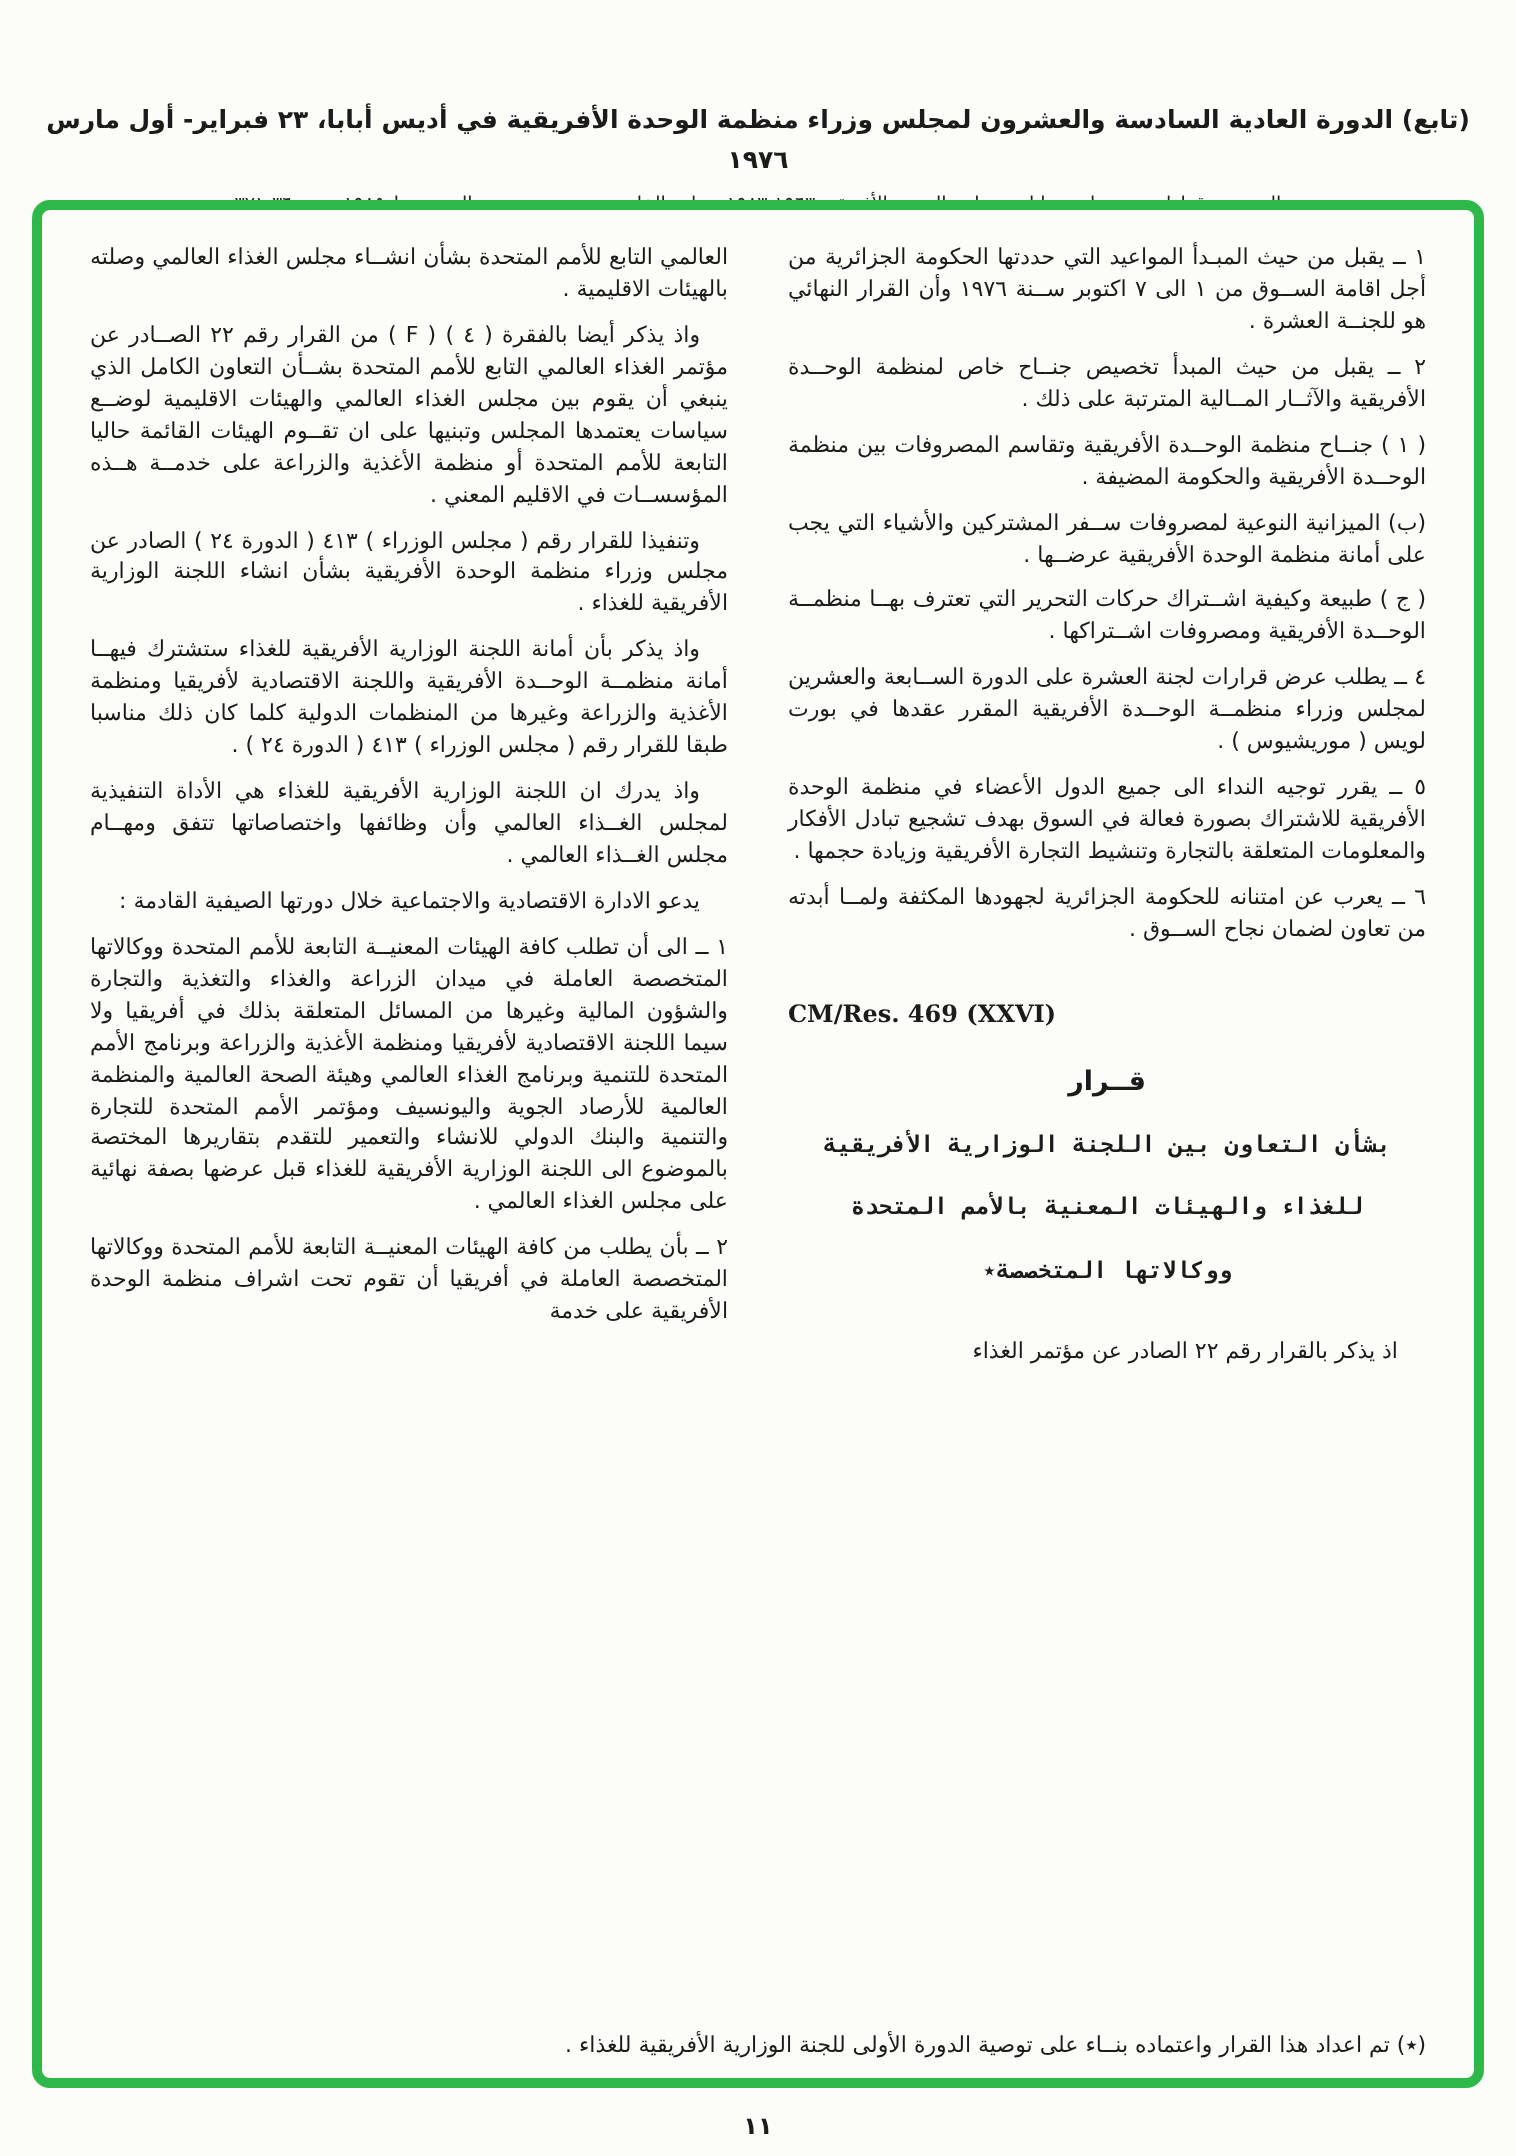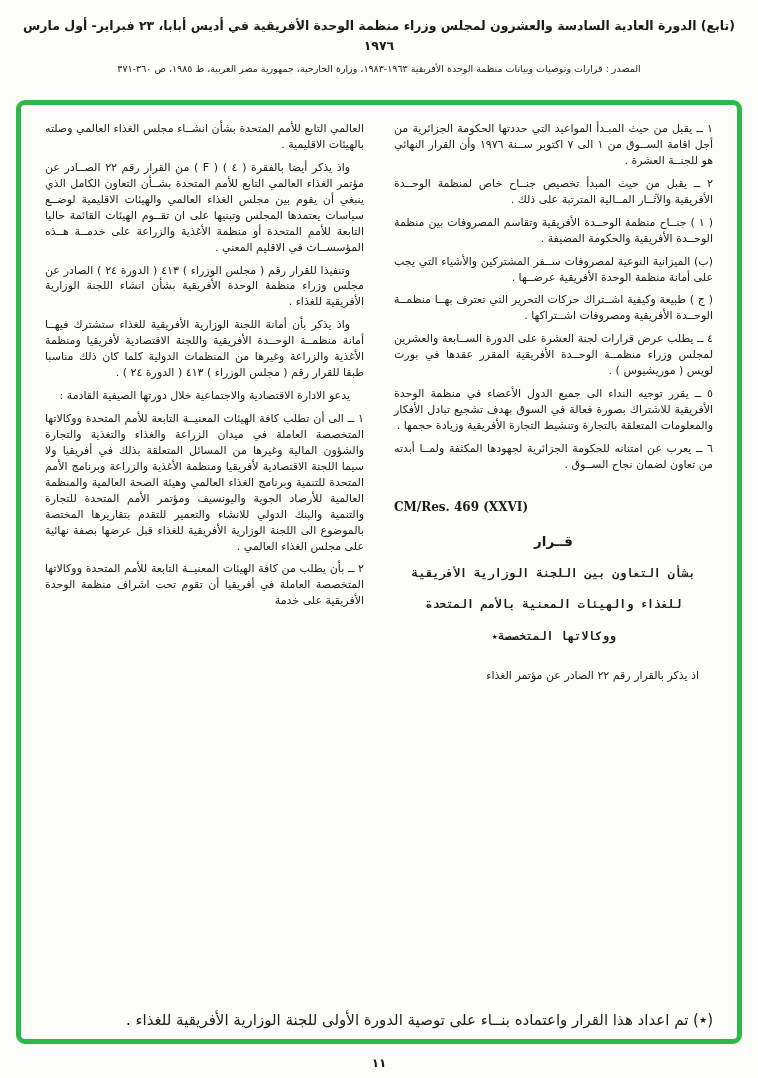--- a/index.html
+++ b/index.html
@@ -9,20 +9,21 @@
     background:#fcfcf9;
     font-family:"DejaVu Sans", sans-serif;
     color:#1b1b1b;
     overflow:hidden;
     box-sizing:border-box;
   }
   
   .header{
     padding:16px 20px 0 20px;
     text-align:center;
+    margin-top:34px;
   }
   .header-line1{
     font-size:12.5px;
     font-weight:bold;
     line-height:1.6;
   }
   .header-line2{
     font-size:9.5px;
     margin-top:6px;
     line-height:1.5;
@@ -83,21 +84,21 @@
     font-size:11.5px;
     line-height:1.7;
     margin:12px;
     font-family:Liberation Mono, monospace;
   }
   .res-body-gap{height:10px;}
   
   .footnote{
     border-top:0;
     padding:4px 24px 10px 24px;
-    font-size:15px;
+    font-size:11px;
     text-align:right;
   }
   
   .page-number{
     position:absolute;
     bottom:8px;left:0;right:0;
     text-align:center;
     font-size:12px;
     font-weight:bold;
   }
@@ -133,20 +134,21 @@
         <div class="res-body-gap"></div>
 
         <p class="para">اذ يذكر بالقرار رقم ٢٢ الصادر عن مؤتمر الغذاء</p>
       </div>
 
       <div class="col">
         <p class="para no-indent">العالمي التابع للأمم المتحدة بشأن انشــاء مجلس الغذاء العالمي وصلته بالهيئات الاقليمية .</p>
         <p class="para">واذ يذكر أيضا بالفقرة ( ٤ ) ( F ) من القرار رقم ٢٢ الصــادر عن مؤتمر الغذاء العالمي التابع للأمم المتحدة بشــأن التعاون الكامل الذي ينبغي أن يقوم بين مجلس الغذاء العالمي والهيئات الاقليمية لوضــع سياسات يعتمدها المجلس وتبنيها على ان تقــوم الهيئات القائمة حاليا التابعة للأمم المتحدة أو منظمة الأغذية والزراعة على خدمــة هــذه المؤسســات في الاقليم المعني .</p>
         <p class="para">وتنفيذا للقرار رقم ( مجلس الوزراء ) ٤١٣ ( الدورة ٢٤ ) الصادر عن مجلس وزراء منظمة الوحدة الأفريقية بشأن انشاء اللجنة الوزارية الأفريقية للغذاء .</p>
         <p class="para">واذ يذكر بأن أمانة اللجنة الوزارية الأفريقية للغذاء ستشترك فيهــا أمانة منظمــة الوحــدة الأفريقية واللجنة الاقتصادية لأفريقيا ومنظمة الأغذية والزراعة وغيرها من المنظمات الدولية كلما كان ذلك مناسبا طبقا للقرار رقم ( مجلس الوزراء ) ٤١٣ ( الدورة ٢٤ ) .</p>
+        <p class="para">واذ يدرك ان اللجنة الوزارية الأفريقية للغذاء هي الأداة التنفيذية لمجلس الغــذاء العالمي وأن وظائفها واختصاصاتها تتفق ومهــام مجلس الغــذاء العالمي .</p>
         <p class="para">يدعو الادارة الاقتصادية والاجتماعية خلال دورتها الصيفية القادمة :</p>
         <p class="para no-indent">١ ــ الى أن تطلب كافة الهيئات المعنيــة التابعة للأمم المتحدة ووكالاتها المتخصصة العاملة في ميدان الزراعة والغذاء والتغذية والتجارة والشؤون المالية وغيرها من المسائل المتعلقة بذلك في أفريقيا ولا سيما اللجنة الاقتصادية لأفريقيا ومنظمة الأغذية والزراعة وبرنامج الأمم المتحدة للتنمية وبرنامج الغذاء العالمي وهيئة الصحة العالمية والمنظمة العالمية للأرصاد الجوية واليونسيف ومؤتمر الأمم المتحدة للتجارة والتنمية والبنك الدولي للانشاء والتعمير للتقدم بتقاريرها المختصة بالموضوع الى اللجنة الوزارية الأفريقية للغذاء قبل عرضها بصفة نهائية على مجلس الغذاء العالمي .</p>
         <p class="para no-indent">٢ ــ بأن يطلب من كافة الهيئات المعنيــة التابعة للأمم المتحدة ووكالاتها المتخصصة العاملة في أفريقيا أن تقوم تحت اشراف منظمة الوحدة الأفريقية على خدمة</p>
       </div>
 
     </div>
 
     <div class="footnote">(٭) تم اعداد هذا القرار واعتماده بنــاء على توصية الدورة الأولى للجنة الوزارية الأفريقية للغذاء .</div>
   </div>
 

